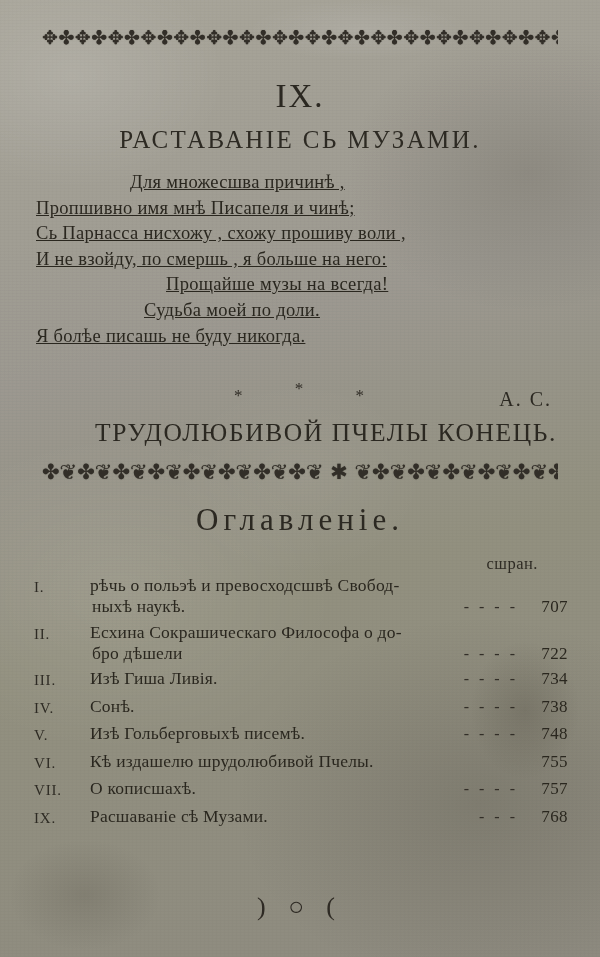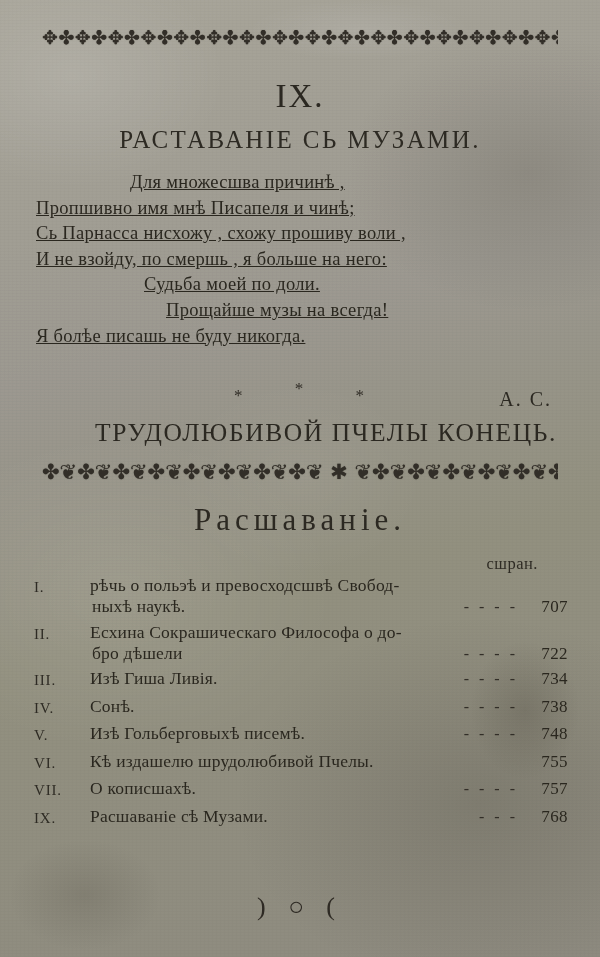--- a/index.html
+++ b/index.html
@@ -253,38 +253,38 @@
   <div class="ornament ornament-top">✥✤✥✤✥✤✥✤✥✤✥✤✥✤✥✤✥✤✥✤✥✤✥✤✥✤✥✤✥✤✥✤✥✤✥✤✥</div>
 
   <div class="roman-num">IX.</div>
   <div class="poem-title">РАСТАВАНІЕ СЬ МУЗАМИ.</div>
 
   <div class="poem">
     <div class="ln ind1">Для множесшва причинѣ ,</div>
     <div class="ln ind0">Пропшивно имя мнѣ Писапеля и чинѣ;</div>
     <div class="ln ind0">Сь Парнасса нисхожу , схожу прошиву воли ,</div>
     <div class="ln ind0">И не взойду, по смершь , я больше на него:</div>
+    <div class="ln ind3">Прощайше музы на всегда!</div>
     <div class="ln ind2">Судьба моей по доли.</div>
-    <div class="ln ind3">Прощайше музы на всегда!</div>
     <div class="ln ind0">Я болѣе писашь не буду никогда.</div>
   </div>
 
   <div class="asterisks">
     <span class="a1">*</span>
     <span class="a2">*</span>
     <span class="a3">*</span>
   </div>
 
   <div class="signature">А. С.</div>
 
   <div class="end-line">ТРУДОЛЮБИВОЙ ПЧЕЛЫ КОНЕЦЬ.</div>
 
   <div class="ornament ornament-mid">✤❦✤❦✤❦✤❦✤❦✤❦✤❦✤❦ ✱ ❦✤❦✤❦✤❦✤❦✤❦✤❦✤❦✤</div>
 
-  <div class="toc-title">Расшаваніе.</div>
+  <div class="toc-title">Оглавленіе.</div>
   <div class="toc-pagehead">сшран.</div>
 
   <div class="toc">
 
     <div class="toc-row">
       <div class="toc-num">I.</div>
       <div class="toc-body">
         <div class="toc-text-line">
           <span class="toc-text">рѣчь о польэѣ и превосходсшвѣ Свобод-</span>
         </div>

